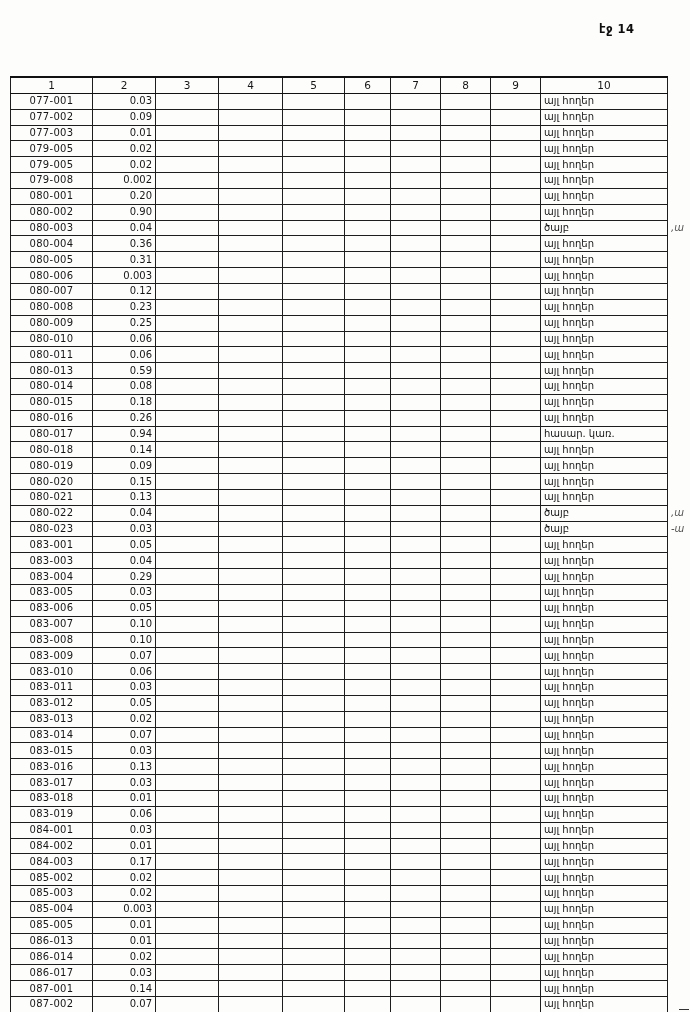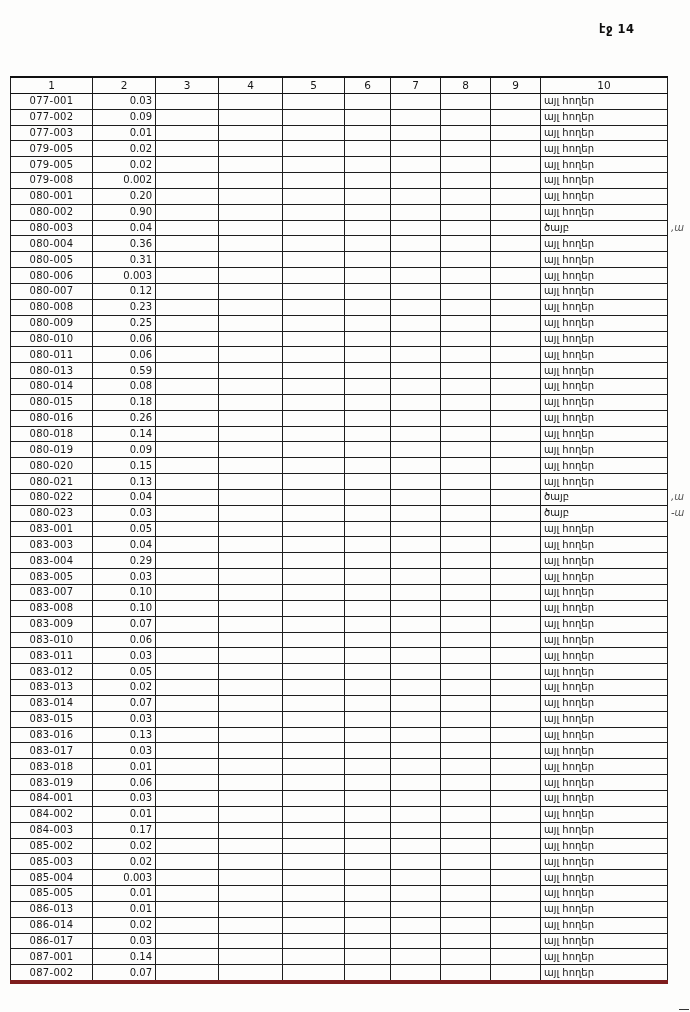--- a/index.html
+++ b/index.html
@@ -347,20 +347,33 @@
     <td class="b c-empty"></td>
     <td class="b c-empty"></td>
     <td class="b c-empty"></td>
     <td class="b c-empty"></td>
     <td class="b c-empty"></td>
     <td class="b c-empty"></td>
     <td class="b c-land">այլ հողեր</td>
     <td class="c-note"></td>
   </tr>
         <tr>
+    <td class="b c-id">080-017</td>
+    <td class="b c-val">0.94</td>
+    <td class="b c-empty"></td>
+    <td class="b c-empty"></td>
+    <td class="b c-empty"></td>
+    <td class="b c-empty"></td>
+    <td class="b c-empty"></td>
+    <td class="b c-empty"></td>
+    <td class="b c-empty"></td>
+    <td class="b c-land">հասար. կառ.</td>
+    <td class="c-note"></td>
+  </tr>
+        <tr>
     <td class="b c-id">080-018</td>
     <td class="b c-val">0.14</td>
     <td class="b c-empty"></td>
     <td class="b c-empty"></td>
     <td class="b c-empty"></td>
     <td class="b c-empty"></td>
     <td class="b c-empty"></td>
     <td class="b c-empty"></td>
     <td class="b c-empty"></td>
     <td class="b c-land">այլ հողեր</td>
@@ -466,20 +479,33 @@
     <td class="b c-empty"></td>
     <td class="b c-empty"></td>
     <td class="b c-empty"></td>
     <td class="b c-empty"></td>
     <td class="b c-land">այլ հողեր</td>
     <td class="c-note"></td>
   </tr>
         <tr>
     <td class="b c-id">083-005</td>
     <td class="b c-val">0.03</td>
+    <td class="b c-empty"></td>
+    <td class="b c-empty"></td>
+    <td class="b c-empty"></td>
+    <td class="b c-empty"></td>
+    <td class="b c-empty"></td>
+    <td class="b c-empty"></td>
+    <td class="b c-empty"></td>
+    <td class="b c-land">այլ հողեր</td>
+    <td class="c-note"></td>
+  </tr>
+        <tr>
+    <td class="b c-id">083-006</td>
+    <td class="b c-val">0.05</td>
     <td class="b c-empty"></td>
     <td class="b c-empty"></td>
     <td class="b c-empty"></td>
     <td class="b c-empty"></td>
     <td class="b c-empty"></td>
     <td class="b c-empty"></td>
     <td class="b c-empty"></td>
     <td class="b c-land">այլ հողեր</td>
     <td class="c-note"></td>
   </tr>

